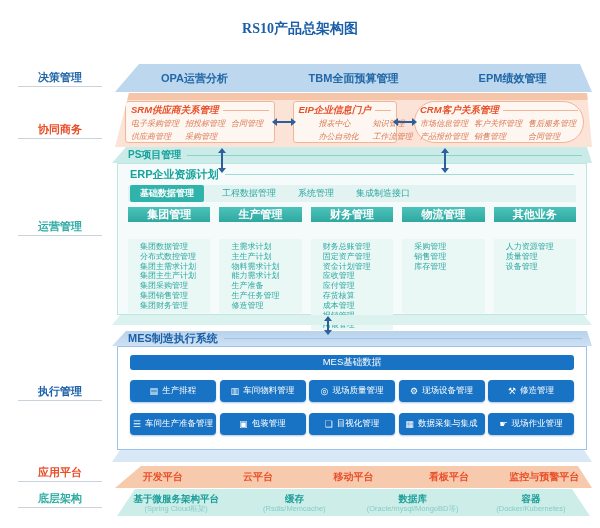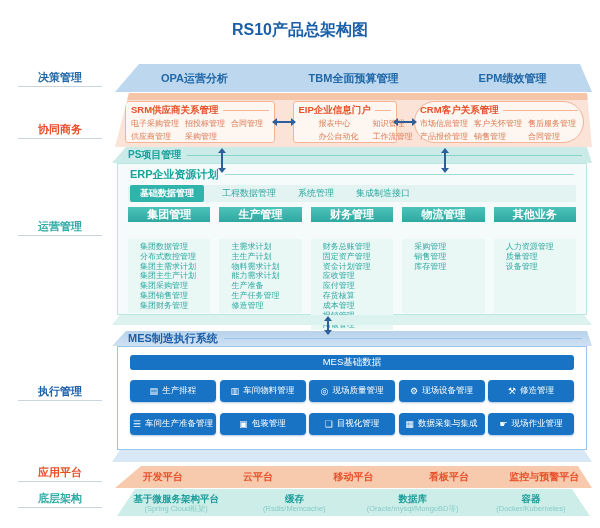--- a/index.html
+++ b/index.html
@@ -1,21 +1,21 @@
 <!DOCTYPE html>
 <html><head>
 <meta charset="utf-8">
 <style>
   * { margin:0; padding:0; box-sizing:border-box; }
   body { background:#fff; }
   .canvas { position:relative; width:600px; height:528px; background:#ffffff;
             font-family:"Liberation Sans", sans-serif; overflow:hidden; }
 
   .title { position:absolute; top:20px; left:0; right:0; text-align:center;
-           font-size:16px; font-weight:bold; color:#1B5FA8; }
+           font-size:14px; font-weight:bold; color:#1B5FA8;font-family:Liberation Serif, serif; }
 
   
   .side-label { position:absolute; left:18px; width:84px; text-align:center;
                 font-size:11px; font-weight:bold; padding-bottom:1px;
                 border-bottom:1px solid #CBD3DC; }
   .sl-decision { top:70px; color:#2268A8; }
   .sl-collab   { top:122px; color:#E8502A; }
   .sl-operation{ top:219px; color:#2FACA5; }
   .sl-execution{ top:384px; color:#1B5FA8; }
   .sl-app      { top:465px; color:#E8502A; }
@@ -29,21 +29,21 @@
                          font-weight:bold; font-size:11px; }
 
   
   .collab { position:absolute; left:115px; top:93px; width:477px; height:54px;
             background:#FBE3D8;
             clip-path:polygon(14px 0, calc(100% - 5px) 0, 100% 100%, 0 100%); }
   .collab-lid { position:absolute; top:0; left:0; right:0; height:7px; background:#F5C5AA; }
   .collab-row { position:absolute; top:8px; left:10px; right:8px; bottom:4px;
                 display:flex; align-items:center; justify-content:space-between; }
   .cbox { background:#FEF6F0; border:1px solid #F3B497; border-radius:3px;
-          padding:2px 5px 20px; height:42px; }
+          padding:2px 5px 20px; height:42px;font-style:italic; }
   .cbox-srm { width:150px; } .cbox-eip { width:104px; } .cbox-crm { width:170px;border-radius:21px; }
   .cbox-title { display:flex; align-items:center; gap:4px; color:#E8502A;
                 font-weight:bold; font-size:9.5px; white-space:nowrap; line-height:12px; }
   .cbox-title::after { content:""; flex:1; height:1px; background:#F3B497; }
   .cbox-items { display:grid; grid-template-columns:repeat(3,auto); column-gap:6px;
                 row-gap:3px; margin-top:3px; font-size:8px; color:#D97A55;
                 white-space:nowrap; justify-content:start; line-height:9.5px; }
   .cbox-eip .cbox-items { grid-template-columns:repeat(2,auto); column-gap:14px;margin-left:20px; }
 
   .harrow { position:relative; width:14px; height:2px; background:#2C5F9B; flex:0 0 14px; }

